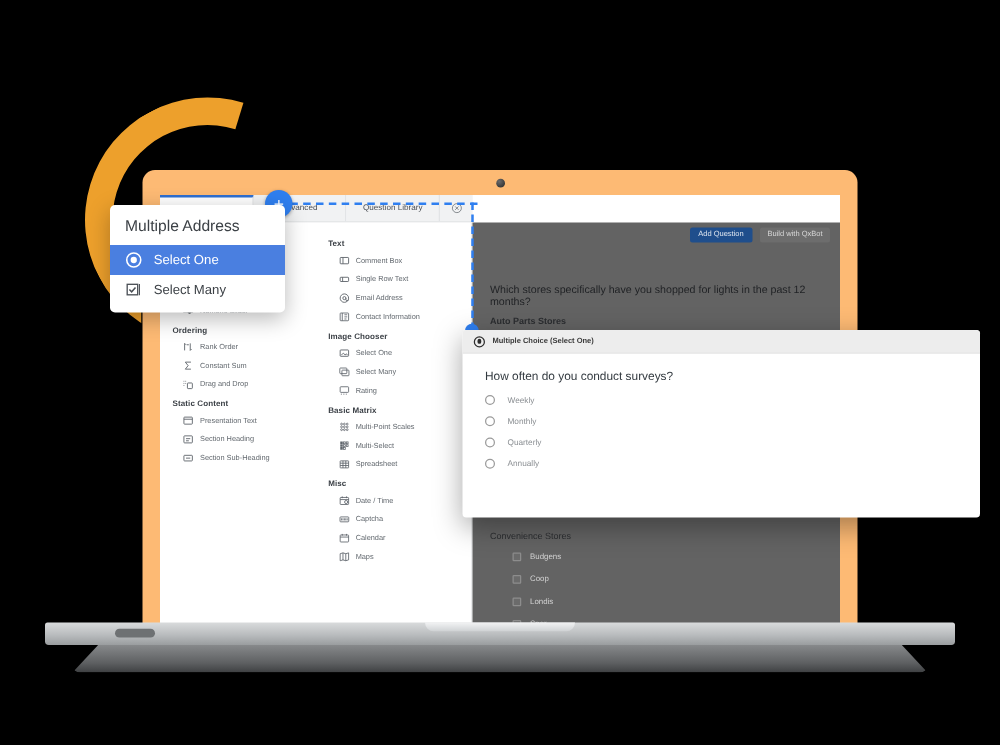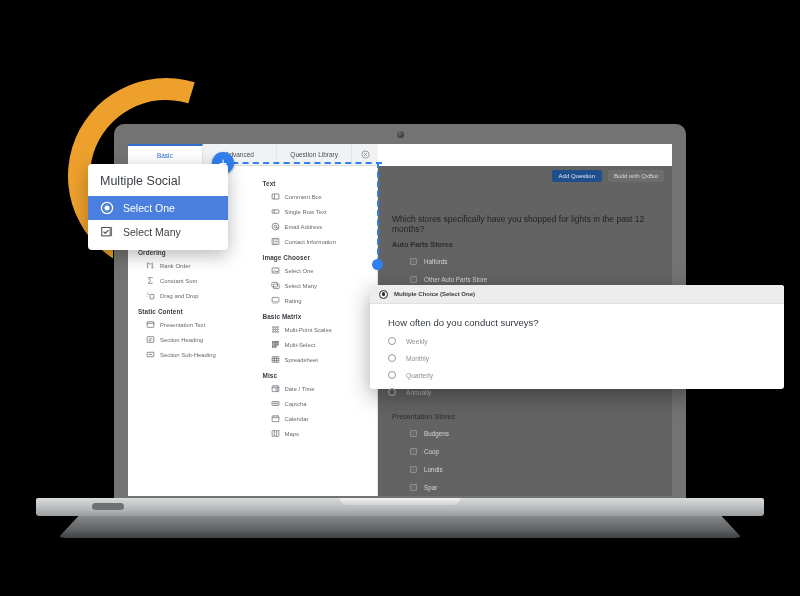--- a/index.html
+++ b/index.html
@@ -22,23 +22,23 @@
     border-right-color:transparent;
     transform:rotate(-28deg);
     z-index:1;
   }
 
   
   #laptop{ position:absolute; left:0; top:0; width:800px; height:596px; z-index:2;}
 
   #laptop-lid{
     position:absolute;
-    left:114px; top:124px;
+    left:114px; top:136px;
     width:572px; height:376px;
-    background:#737373;
+    background:#fdba74;
     border-radius:10px 10px 2px 2px;
     box-shadow:0 0 0 1px #000;
   }
   #laptop-camera{
     position:absolute; left:50%; top:7px; width:7px; height:7px;
     margin-left:-3.5px;
     border-radius:50%;
     background:radial-gradient(circle at 35% 30%, #6b6b6b, #3a3a3a 70%);
   }
   #laptop-screen{
@@ -192,24 +192,23 @@
   .pop-row .p-ico{ width:14px; height:14px; color:#4a4f55; flex:none;
     display:flex; align-items:center; justify-content:center; }
   .pop-row .p-ico svg{ width:14px; height:14px; display:block; }
   .pop-row .p-lbl{ font-size:10.5px; color:#3c4146; }
   .pop-row.selected{ background:#4a7fe0; }
   .pop-row.selected .p-lbl{ color:#fff; }
   .pop-row.selected .p-ico{ color:#fff; }
 
   
   #preview-card{
-    position:absolute; left:370px; top:264px; width:414px; height:104px;
+    position:absolute; left:370px; top:264px; width:414px; height:150px;
     background:#fff; border-radius:3px; z-index:9;
     box-shadow:0 7px 22px rgba(0,0,0,.34);
-    margin-top:21px;
   }
   #preview-card .pc-head{
     height:19px; background:#ededed; border-bottom:1px solid #e0e0e0;
     display:flex; align-items:center; gap:6px; padding:0 9px;
     border-radius:3px 3px 0 0;
   }
   .pc-radio-on{
     width:9px; height:9px; border-radius:50%;
     border:1.4px solid #2c2c2c; position:relative; flex:none;
   }
@@ -554,21 +553,21 @@
             <span class="q-box"></span>
             <span class="q-lbl">Other Auto Parts Store</span>
             <span class="q-flag">
               <svg viewBox="0 0 16 16" fill="currentColor">
                   <path d="M3 2h8l-2 3 2 3H3z"></path>
                   <rect x="2.2" y="2" width="1" height="12"></rect>
                 </svg>
             </span>
           </div>
 
-          <div class="q-section" style="top:246px;">Presentation Stores</div>
+          <div class="q-section" style="top:246px;">Convenience Stores</div>
 
           <div class="q-opt" style="top:264px;">
             <span class="q-box"></span>
             <span class="q-lbl">Budgens</span>
           </div>
           <div class="q-opt" style="top:282px;">
             <span class="q-box"></span>
             <span class="q-lbl">Coop</span>
           </div>
           <div class="q-opt" style="top:300px;">
@@ -591,21 +590,21 @@
     <div id="laptop-notch"></div>
   </div>
 </div>
 
 <div class="dash-h"></div>
 <div class="dash-v"></div>
 <div class="dash-dot"></div>
 <div class="plus-btn">+</div>
 
 <div id="mc-popup">
-  <div class="pop-title">Multiple Social</div>
+  <div class="pop-title">Multiple Address</div>
 
   <div class="pop-row selected">
     <span class="p-ico">
       <svg viewBox="0 0 20 20" fill="none" stroke="currentColor" stroke-width="1.8">
         <circle cx="10" cy="10" r="8"></circle>
           <circle cx="10" cy="10" r="3.6" fill="currentColor" stroke="none"></circle>
       </svg>
     </span>
     <span class="p-lbl">Select One</span>
   </div>

